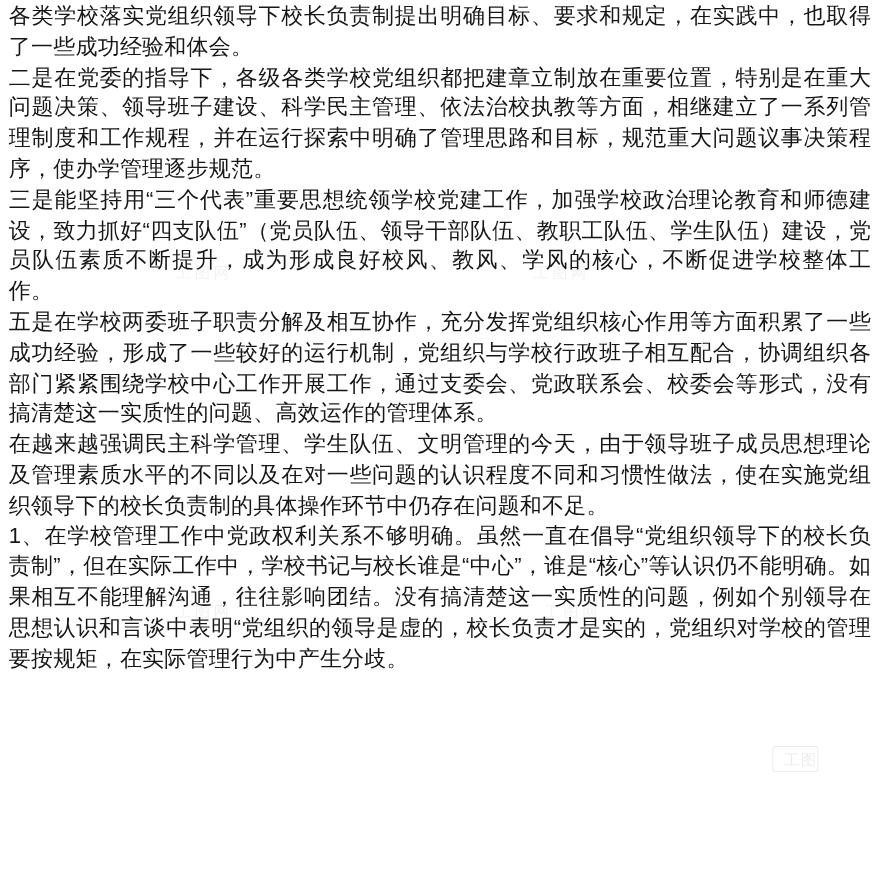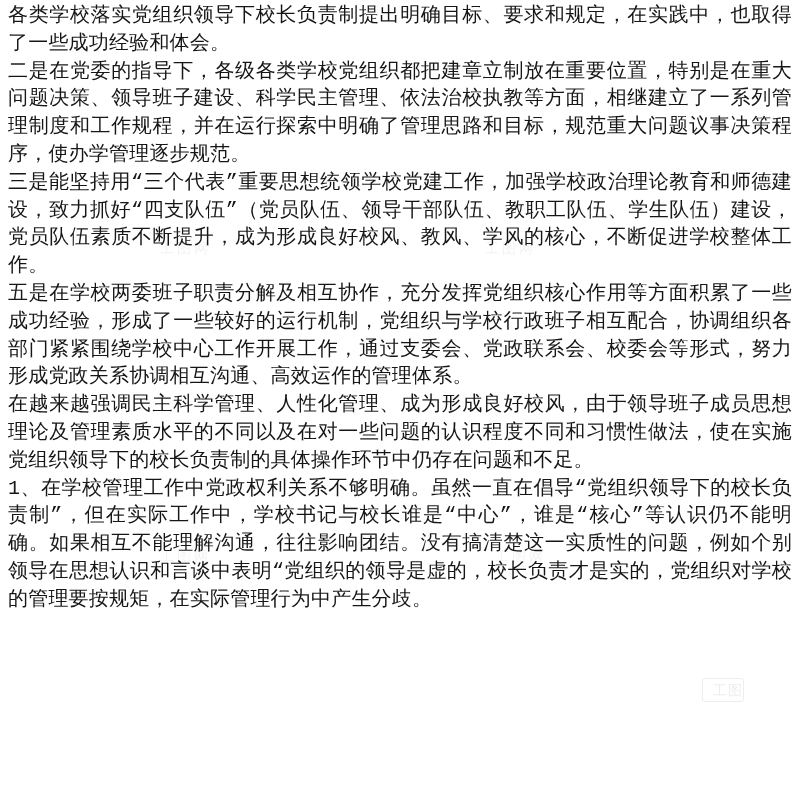--- a/index.html
+++ b/index.html
@@ -25,21 +25,20 @@
     z-index: 1;
     padding: 2px 8px 0 8px;
     font-size: 20px;
     line-height: 27.8px;
     text-align: justify;
     text-justify: inter-ideograph;
     letter-spacing: 0.2px;
   }
   .doc-content p {
     margin: 0;
-    font-family: Liberation Mono, monospace;
   }
   .watermark {
     position: absolute;
     z-index: 0;
     color: rgba(0, 0, 0, 0.055);
     font-size: 14px;
     letter-spacing: 3px;
     pointer-events: none;
     white-space: nowrap;
   }
@@ -72,18 +71,18 @@
   <div class="watermark wm-1">工图网</div>
   <div class="watermark wm-2">工图网</div>
   <div class="watermark wm-3">工图网</div>
   <div class="watermark wm-4">工图网</div>
   <div class="wm-logo">工图</div>
 
   <div class="doc-content">
     <p>各类学校落实党组织领导下校长负责制提出明确目标、要求和规定，在实践中，也取得了一些成功经验和体会。</p>
     <p>二是在党委的指导下，各级各类学校党组织都把建章立制放在重要位置，特别是在重大问题决策、领导班子建设、科学民主管理、依法治校执教等方面，相继建立了一系列管理制度和工作规程，并在运行探索中明确了管理思路和目标，规范重大问题议事决策程序，使办学管理逐步规范。</p>
     <p>三是能坚持用“三个代表”重要思想统领学校党建工作，加强学校政治理论教育和师德建设，致力抓好“四支队伍”（党员队伍、领导干部队伍、教职工队伍、学生队伍）建设，党员队伍素质不断提升，成为形成良好校风、教风、学风的核心，不断促进学校整体工作。</p>
-    <p>五是在学校两委班子职责分解及相互协作，充分发挥党组织核心作用等方面积累了一些成功经验，形成了一些较好的运行机制，党组织与学校行政班子相互配合，协调组织各部门紧紧围绕学校中心工作开展工作，通过支委会、党政联系会、校委会等形式，努力形成党政关系协调相互沟通、高效运作的管理体系。</p>
-    <p>在越来越强调民主科学管理、人性化管理、成为形成良好校风，由于领导班子成员思想理论及管理素质水平的不同以及在对一些问题的认识程度不同和习惯性做法，使在实施党组织领导下的校长负责制的具体操作环节中仍存在问题和不足。</p>
+    <p>五是在学校两委班子职责分解及相互协作，充分发挥党组织核心作用等方面积累了一些成功经验，形成了一些较好的运行机制，党组织与学校行政班子相互配合，协调组织各部门紧紧围绕学校中心工作开展工作，通过支委会、党政联系会、校委会等形式，没有搞清楚这一实质性的问题、高效运作的管理体系。</p>
+    <p>在越来越强调民主科学管理、学生队伍、文明管理的今天，由于领导班子成员思想理论及管理素质水平的不同以及在对一些问题的认识程度不同和习惯性做法，使在实施党组织领导下的校长负责制的具体操作环节中仍存在问题和不足。</p>
     <p>1、在学校管理工作中党政权利关系不够明确。虽然一直在倡导“党组织领导下的校长负责制”，但在实际工作中，学校书记与校长谁是“中心”，谁是“核心”等认识仍不能明确。如果相互不能理解沟通，往往影响团结。没有搞清楚这一实质性的问题，例如个别领导在思想认识和言谈中表明“党组织的领导是虚的，校长负责才是实的，党组织对学校的管理要按规矩，在实际管理行为中产生分歧。</p>
   </div>
 
 </div>
 
 </body></html>

